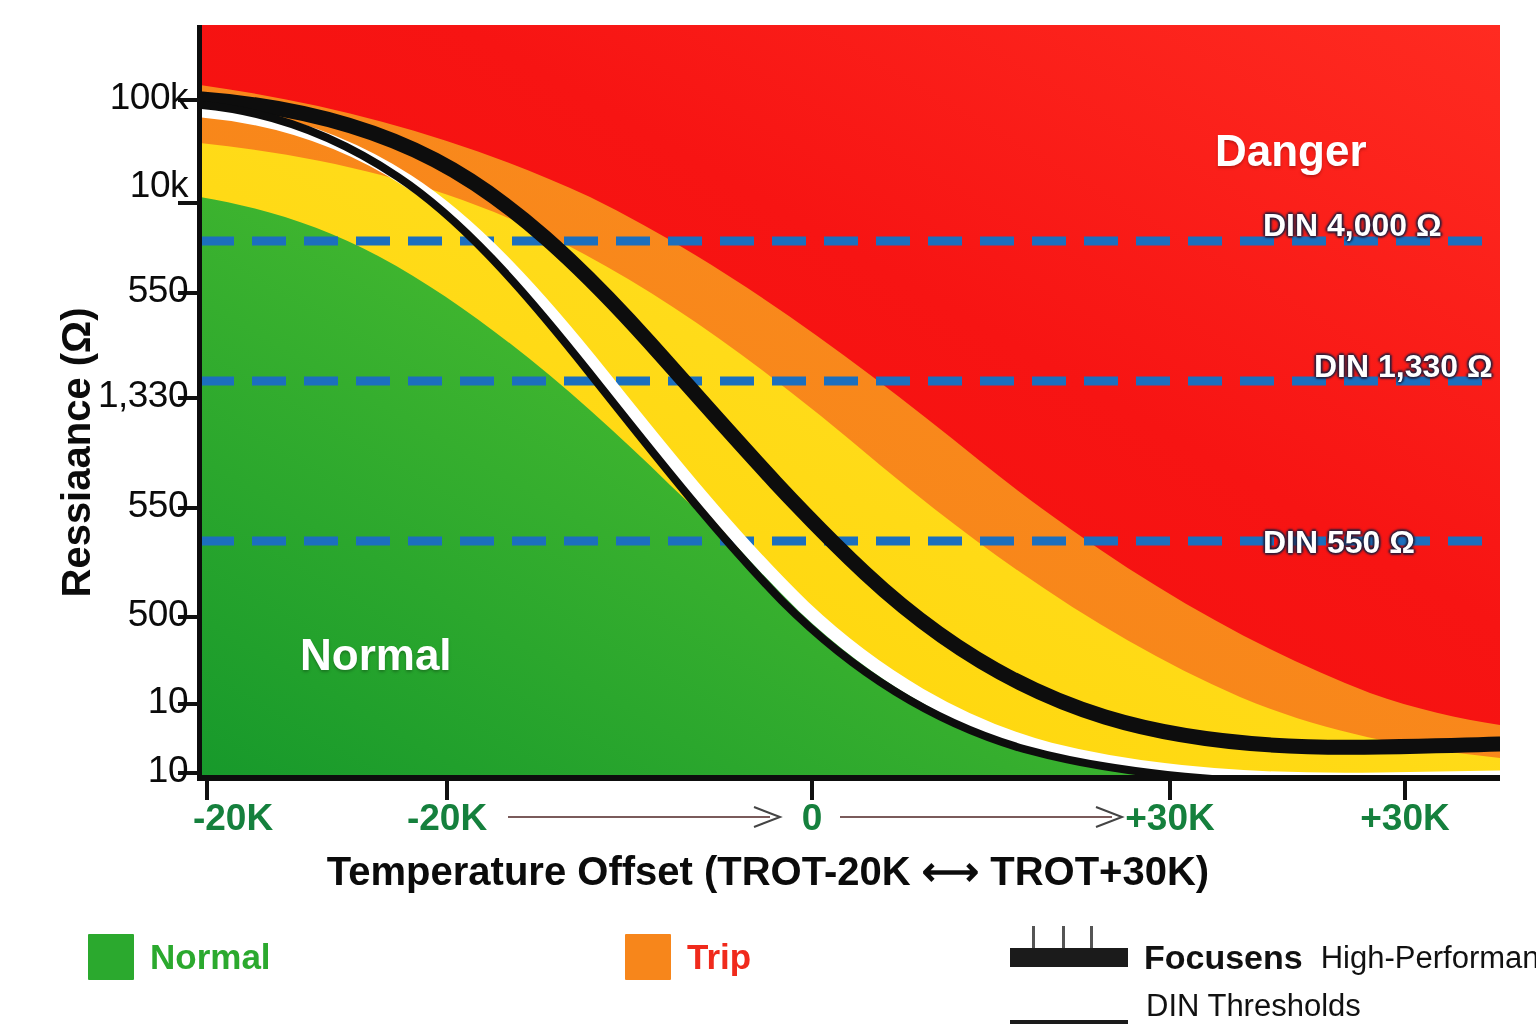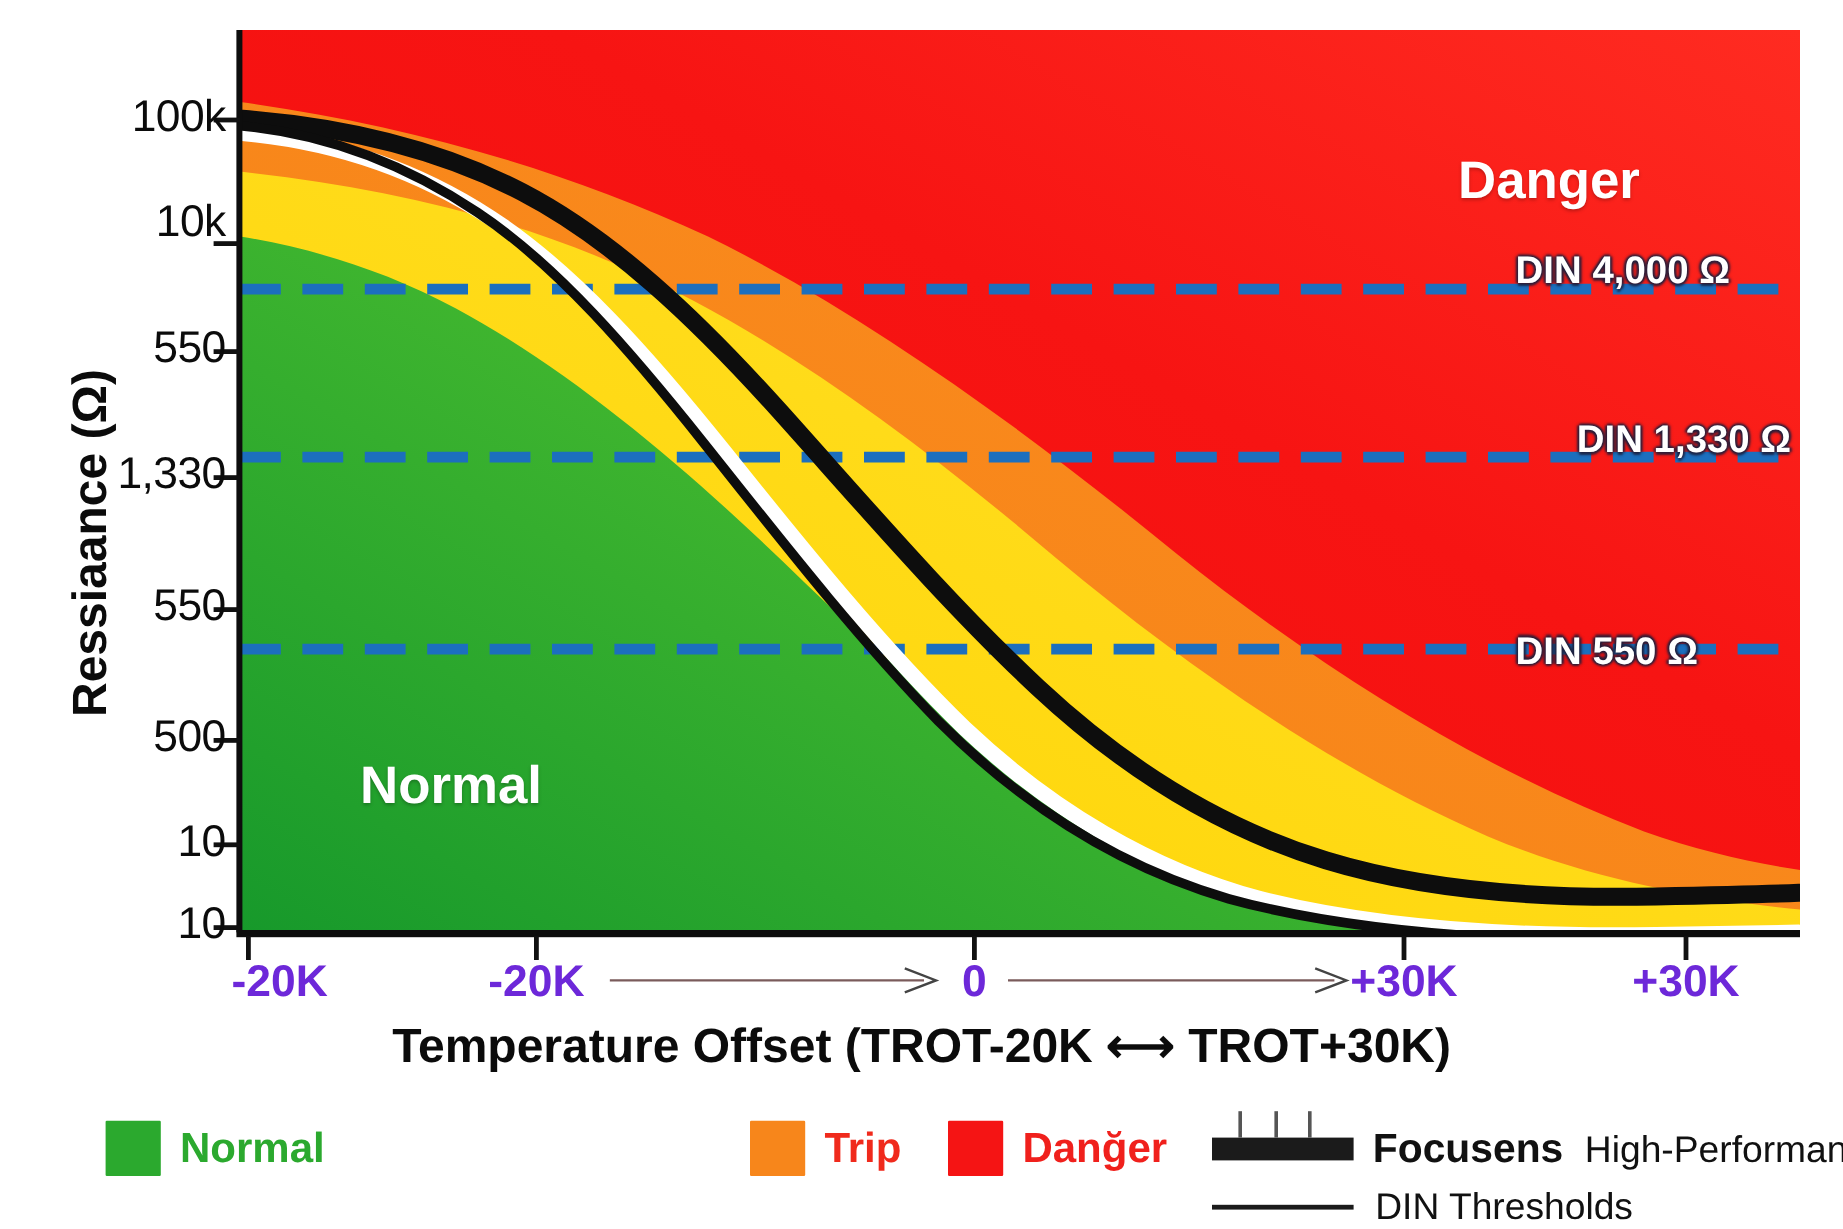--- a/index.html
+++ b/index.html
@@ -54,21 +54,21 @@
     font-size:40px;font-weight:700;color:#0b0b0b;
     white-space:nowrap;
   }
 
   
   .xtick-mark{
     position:absolute;top:780px;width:4px;height:20px;background:#111;
   }
   .xtick-label{
     position:absolute;top:797px;
-    font-size:37px;font-weight:700;color:#6d28d9;
+    font-size:37px;font-weight:700;color:#15803d;
     white-space:nowrap;
     transform:translateX(-50%);
   }
   #xlabel{
     position:absolute;left:0;top:848px;width:1536px;
     text-align:center;
     font-size:40px;font-weight:700;color:#0b0b0b;
     white-space:nowrap;
   }
   .axis-arrow{position:absolute;top:805px;height:24px;}
@@ -275,33 +275,29 @@
       <span class="swatch" style="background:#2BA92E;"></span>
       <span class="lg-text" style="color:#2BA92E;">Normal</span>
     </div>
 
 
     <div class="lg-item" style="left:625px;top:8px;">
       <span class="swatch" style="background:#F7861B;"></span>
       <span class="lg-text" style="color:#F02A1C;">Trip</span>
     </div>
 
-    <div class="lg-item" style="left:790px;top:8px;">
-      <span class="swatch" style="background:#F51414;"></span>
-      <span class="lg-text" style="color:#F0201C;">Danğer</span>
-    </div>
 
     <div class="lg-item" style="left:1010px;top:12px;">
       <span class="line-swatch-thick">
         <span class="tickmark-mid"></span>
       </span>
       <span class="lg-bold-dark">Focusens</span>
       <span class="lg-sub">High-Performance</span>
     </div>
 
-    <div class="lg-item" style="left:1010px;top:62px;">
+    <div class="lg-item" style="left:1010px;top:62px;align-items:flex-end;">
       <span class="line-swatch-thin"></span>
       <span class="lg-sub">DIN Thresholds</span>
     </div>
 
   </div>
 
 </div>
 
 </body></html>

